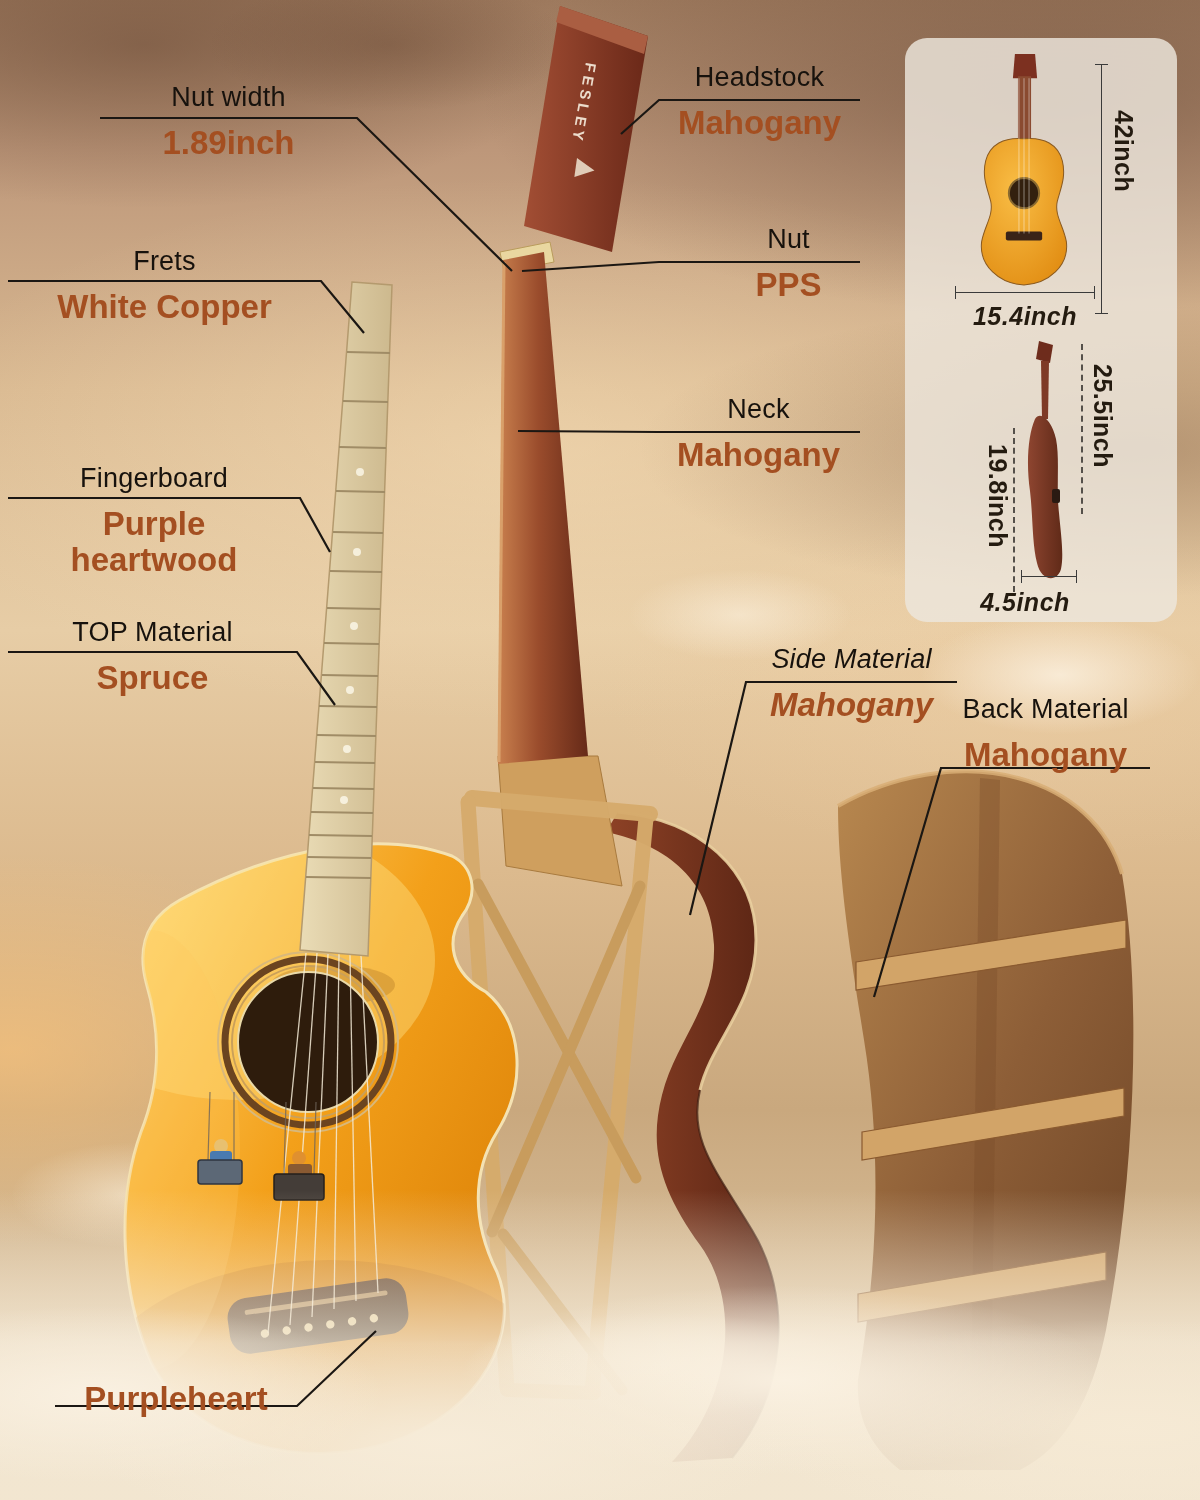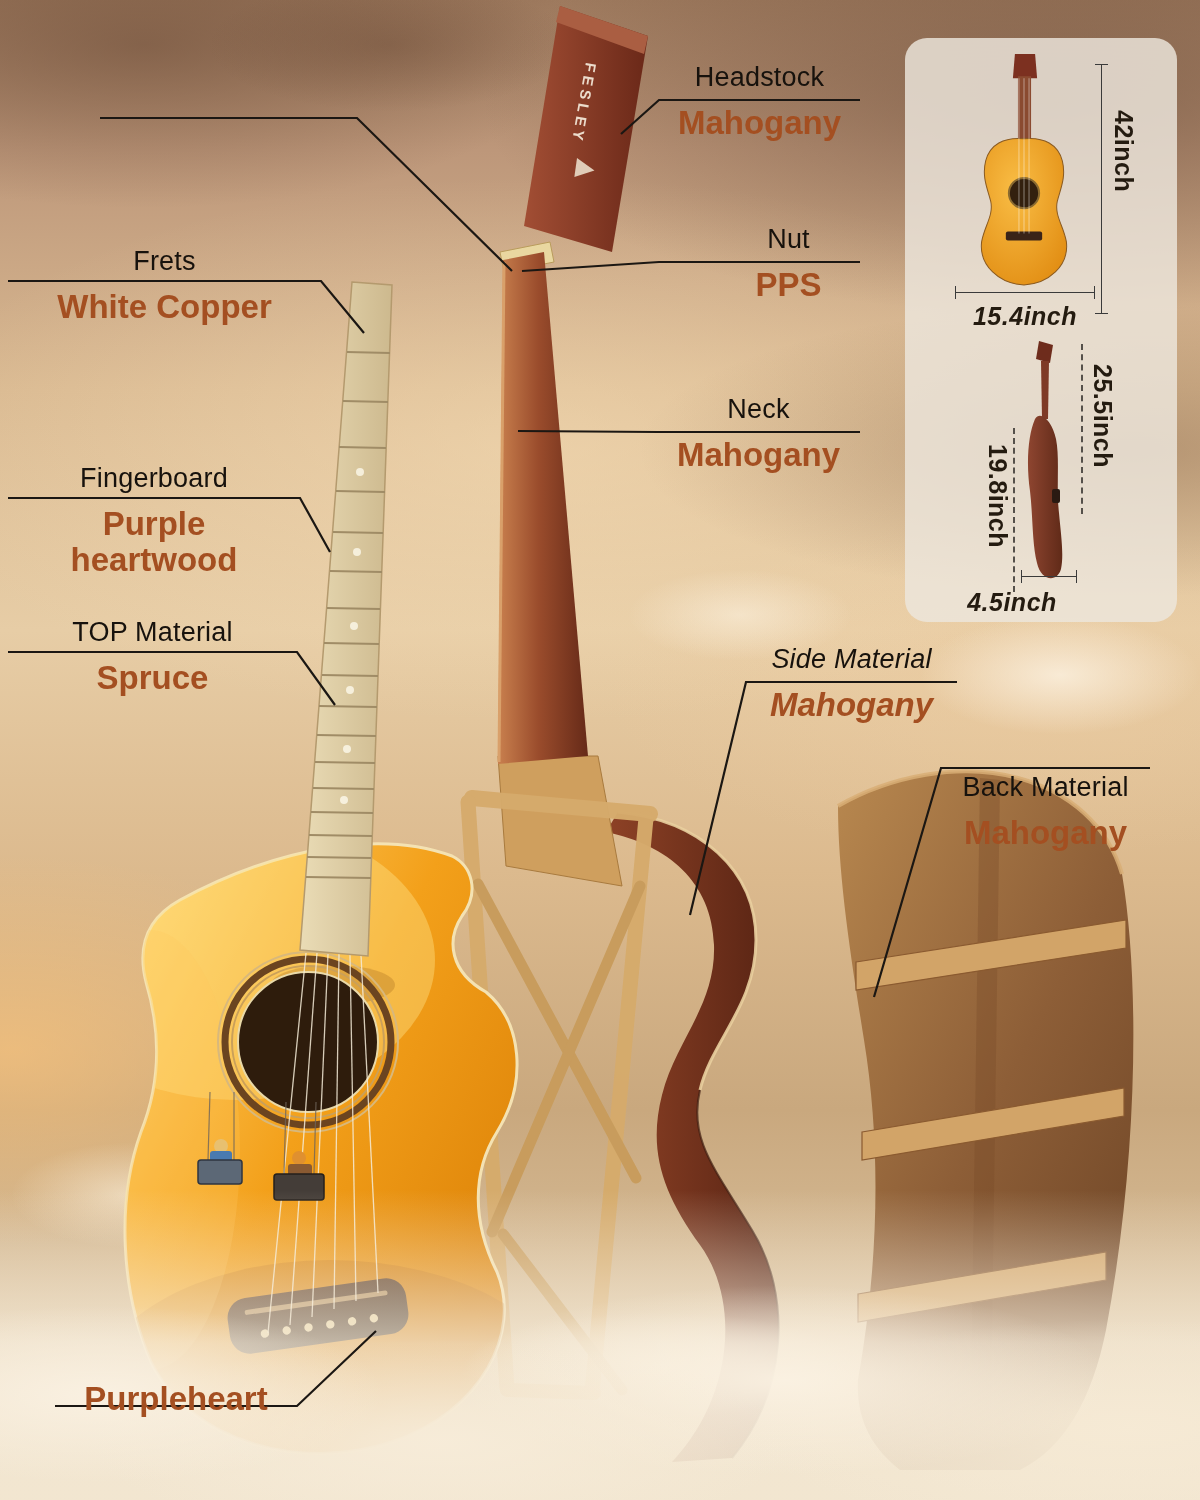--- a/index.html
+++ b/index.html
@@ -244,20 +244,24 @@
       <polyline points="8,652 297,652 335,705"></polyline>
       <polyline points="55,1406 297,1406 376,1331"></polyline>
       <polyline points="860,100 659,100 621,134"></polyline>
       <polyline points="860,262 659,262 522,271"></polyline>
       <polyline points="860,432 657,432 518,431"></polyline>
       <polyline points="957,682 746,682 690,915"></polyline>
       <polyline points="1150,768 941,768 874,997"></polyline>
     </g>
   </svg>
 
+  <div class="callout" style="left:100px;top:82px;width:257px;">
+    <div class="lab">Nut width</div>
+    <div class="val">1.89inch</div>
+  </div>
   <div class="callout" style="left:8px;top:246px;width:313px;">
     <div class="lab">Frets</div>
     <div class="val">White Copper</div>
   </div>
   <div class="callout co-fingerboard" style="left:8px;top:463px;width:292px;">
     <div class="lab">Fingerboard</div>
     <div class="val">Purple heartwood</div>
   </div>
   <div class="callout" style="left:8px;top:617px;width:289px;">
     <div class="lab">TOP Material</div>
@@ -275,21 +279,21 @@
     <div class="val">PPS</div>
   </div>
   <div class="callout" style="left:657px;top:394px;width:203px;">
     <div class="lab">Neck</div>
     <div class="val">Mahogany</div>
   </div>
   <div class="callout" style="left:746px;top:644px;width:211px;font-style:italic;">
     <div class="lab">Side Material</div>
     <div class="val">Mahogany</div>
   </div>
-  <div class="callout" style="left:941px;top:772px;width:209px;">
+  <div class="callout" style="left:941px;top:694px;width:209px;">
     <div class="lab">Back Material</div>
     <div class="val">Mahogany</div>
   </div>
 
   <div class="size-panel">
     <svg style="left:54px;top:14px;" width="130" height="238" viewBox="0 0 128 236">
       <polygon points="55,2 75,2 77,26 53,26" fill="#7c3020"></polygon>
       <rect x="58" y="24" width="13" height="64" fill="#8a4a30"></rect>
       <path d="M64,86 C44,84 30,92 26,108 C22,124 28,136 31,148 C34,162 25,172 22,188 C19,212 40,230 64,231 C88,230 109,212 106,188 C103,172 94,162 97,148 C100,136 106,124 102,108 C98,92 84,84 64,86 Z" fill="url(#gMiniBody)" stroke="#8a5a20" stroke-width="1"></path>
       <circle cx="64" cy="140" r="15" fill="#33200e" stroke="#8a6a30" stroke-width="2"></circle>
@@ -309,16 +313,16 @@
       <polygon points="16,2 30,6 27,24 13,20" fill="#6e2c1c"></polygon>
       <polygon points="18,22 26,22 25,80 19,80" fill="#7e3a26"></polygon>
       <path d="M12,80 C5,96 3,124 7,152 C10,178 9,204 14,224 C18,242 34,244 38,230 C41,216 38,196 36,174 C33,148 37,120 33,100 C30,84 18,70 12,80 Z" fill="url(#gMiniSide)"></path>
       <rect x="29" y="150" width="8" height="14" rx="2" fill="#2a1a12"></rect>
     </svg>
     <div class="mline-v dash" style="left:176px;top:306px;height:170px;"></div>
     <div class="dim dim-v" style="left:183px;top:326px;">25.5inch</div>
     <div class="mline-v dash" style="left:108px;top:390px;height:164px;"></div>
     <div class="dim dim-v" style="left:78px;top:406px;">19.8inch</div>
     <div class="mline-h cap" style="left:116px;top:538px;width:56px;"></div>
-    <div class="dim tcenter" style="left:29px;top:550px;width:156px;">4.5inch</div>
+    <div class="dim tcenter" style="left:42px;top:550px;width:156px;">4.5inch</div>
   </div>
 
 </div>
 
 </body></html>

